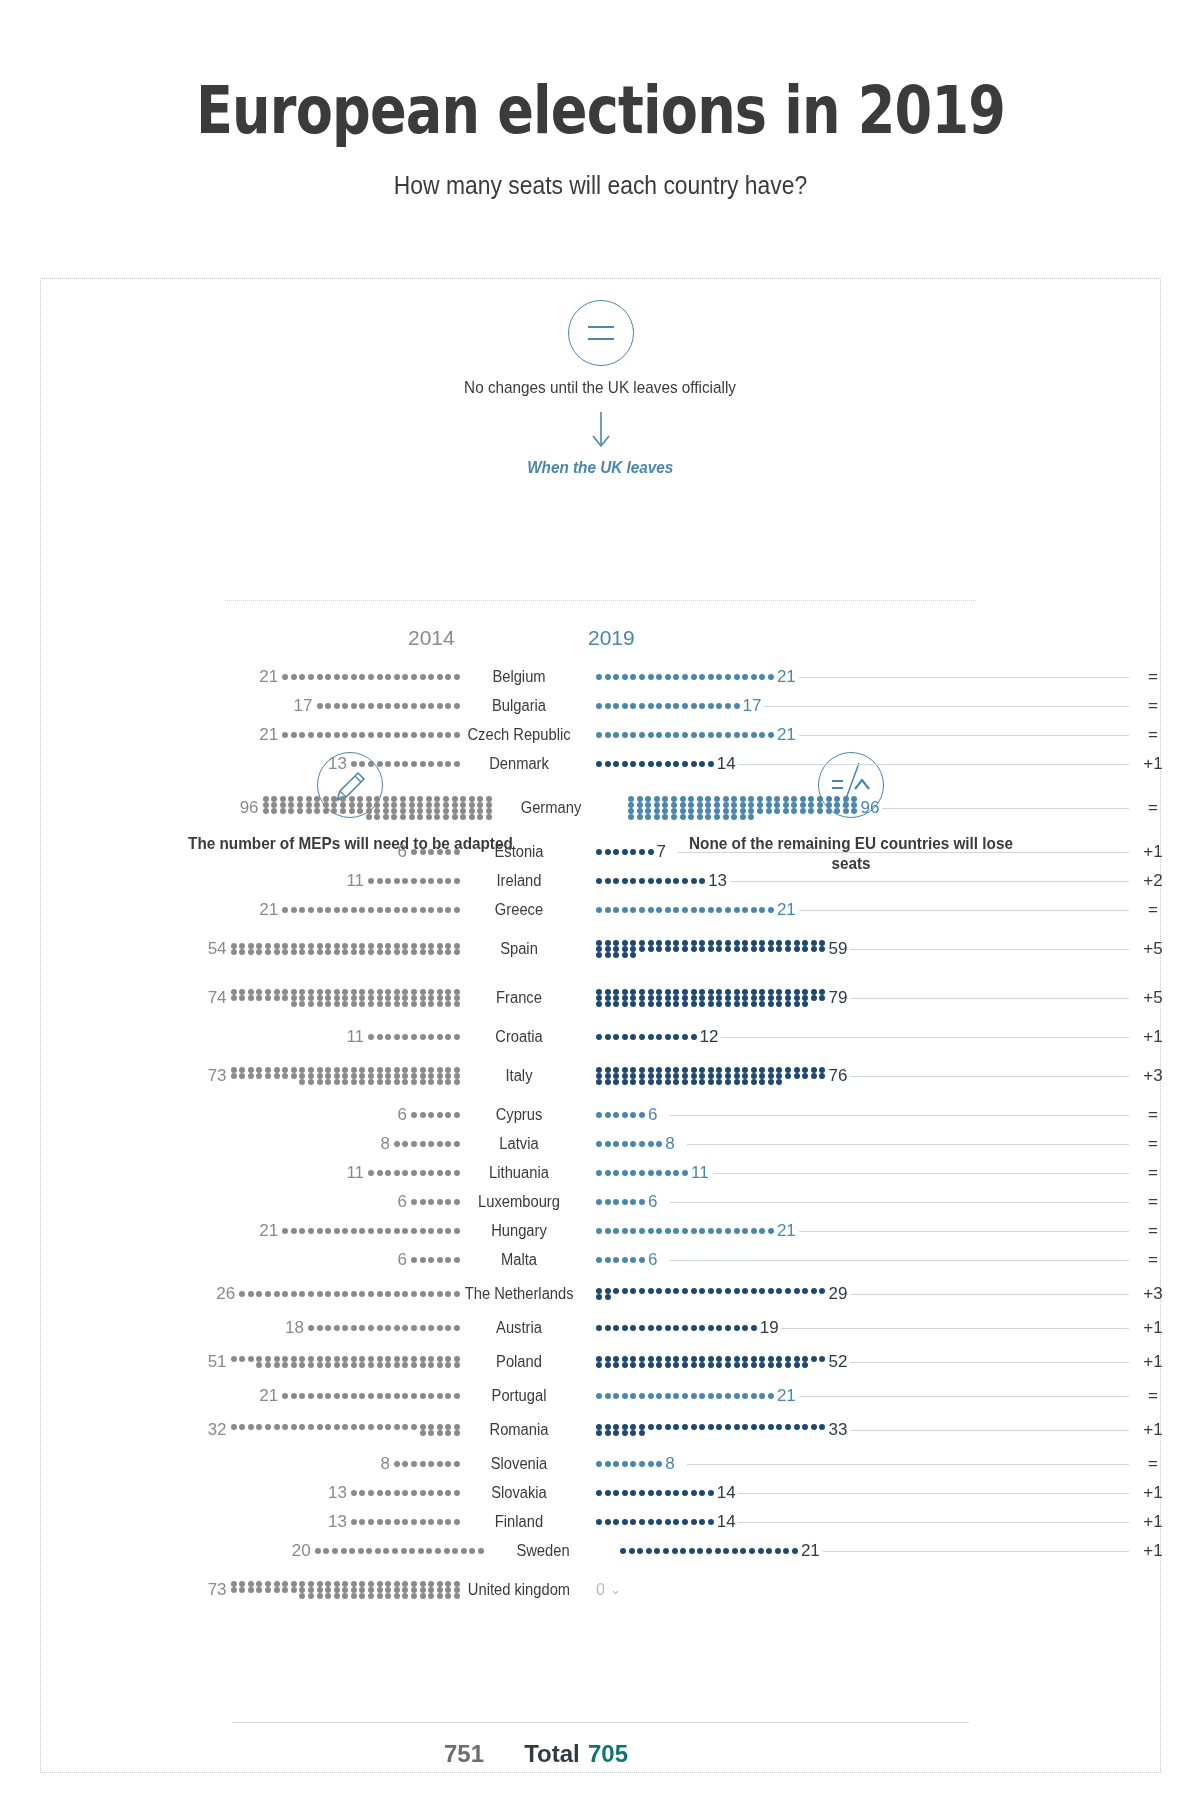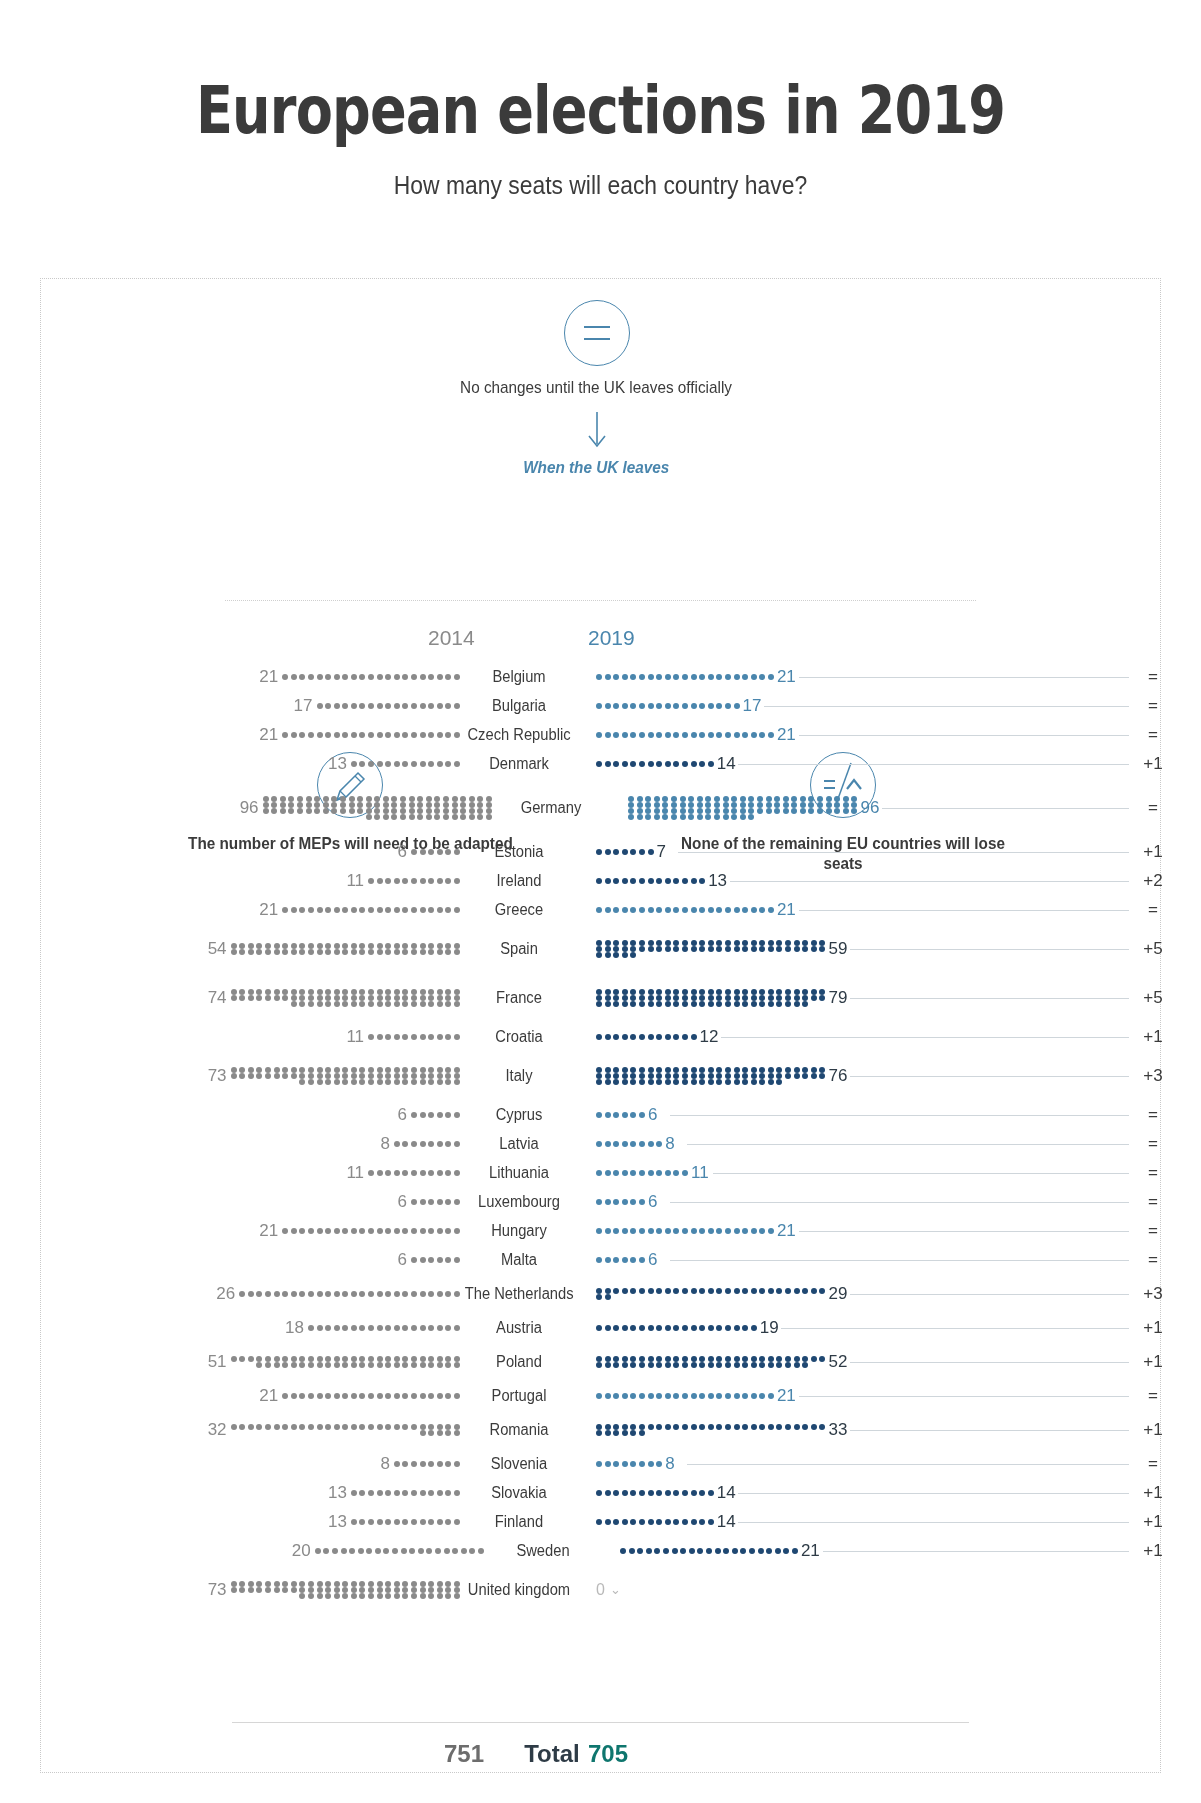--- a/index.html
+++ b/index.html
@@ -36,21 +36,21 @@
 
   
   .frame{
     position:absolute;
     left:40px;top:278px;right:40px;bottom:30px;
     border:1px dotted #c9c9c9;
     box-sizing:border-box;
   }
 
   
-  .legend{position:absolute;left:0;right:8px;top:300px;}
+  .legend{position:absolute;left:0;right:0;top:300px;}
   .legend-center{text-align:center;}
   .circ{
     width:64px;height:64px;border-radius:50%;
     border:1.6px solid #4a86ad;
     display:inline-flex;align-items:center;justify-content:center;
     position:relative;
   }
   .eq-glyph{
     display:block;width:26px;height:14px;position:relative;
   }
@@ -77,21 +77,21 @@
   .legend-item .legend-text{margin-top:16px;}
 
   
   .sep{
     position:absolute;left:225px;right:225px;top:600px;
     border-top:1px dotted #cfcfcf;
   }
   .col-heads{
     position:absolute;left:0;right:0;top:626px;font-size:21px;
   }
-  .head-2014{position:absolute;left:408px;width:80px;text-align:left;color:#8a8a8a;margin-left:20px;}
+  .head-2014{position:absolute;left:408px;width:80px;text-align:left;color:#8a8a8a;}
   .head-2019{position:absolute;left:588px;width:80px;text-align:left;color:#4a86ad;}
 
   .rows{position:absolute;left:0;right:0;top:662px;}
   .row{
     position:relative;
     height:29px;
     display:flex;align-items:center;
   }
   .cell-2014{
     width:460px;flex:0 0 460px;

